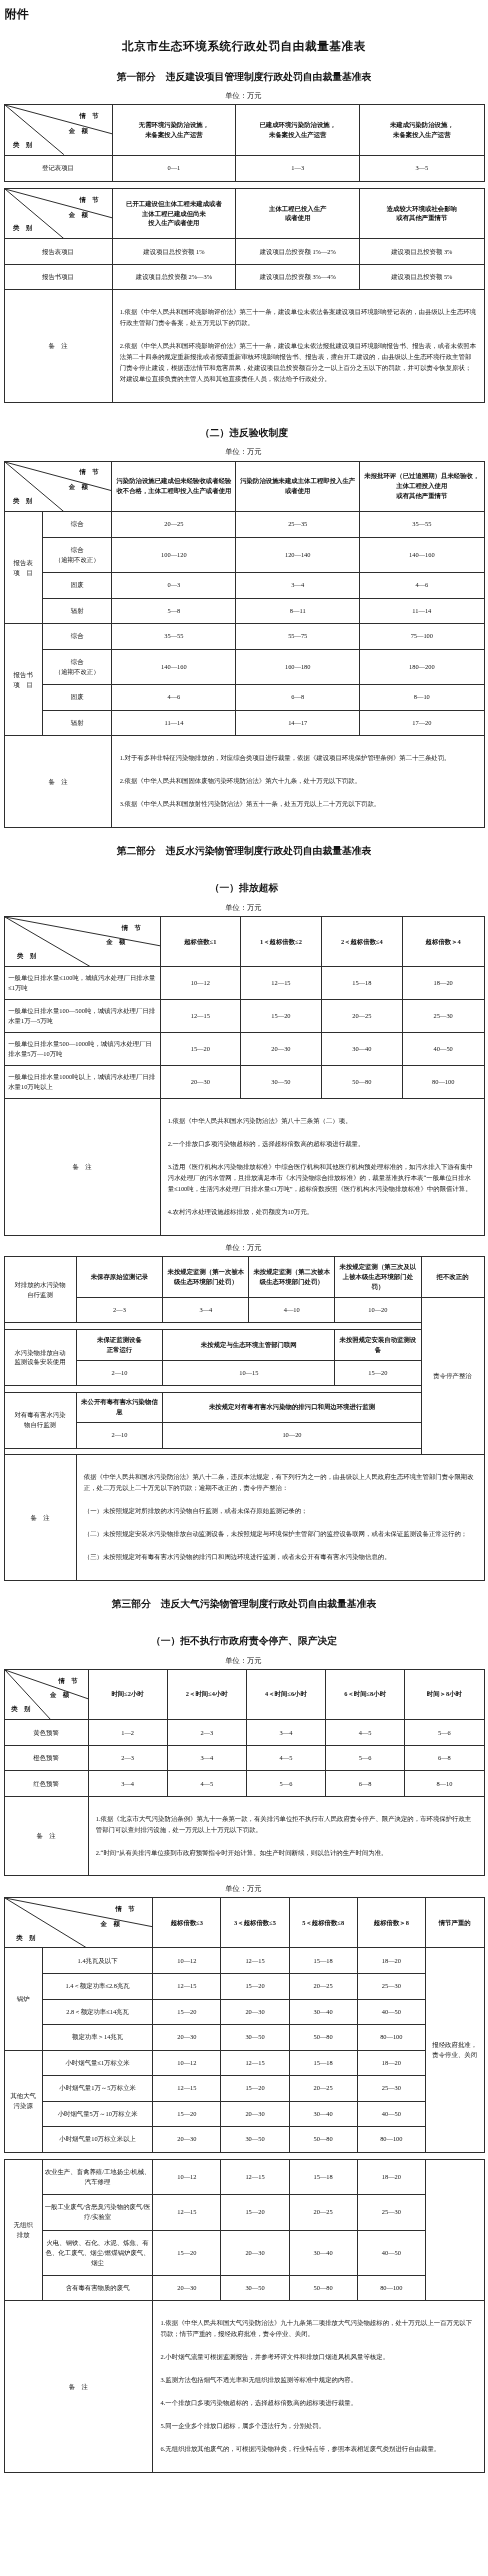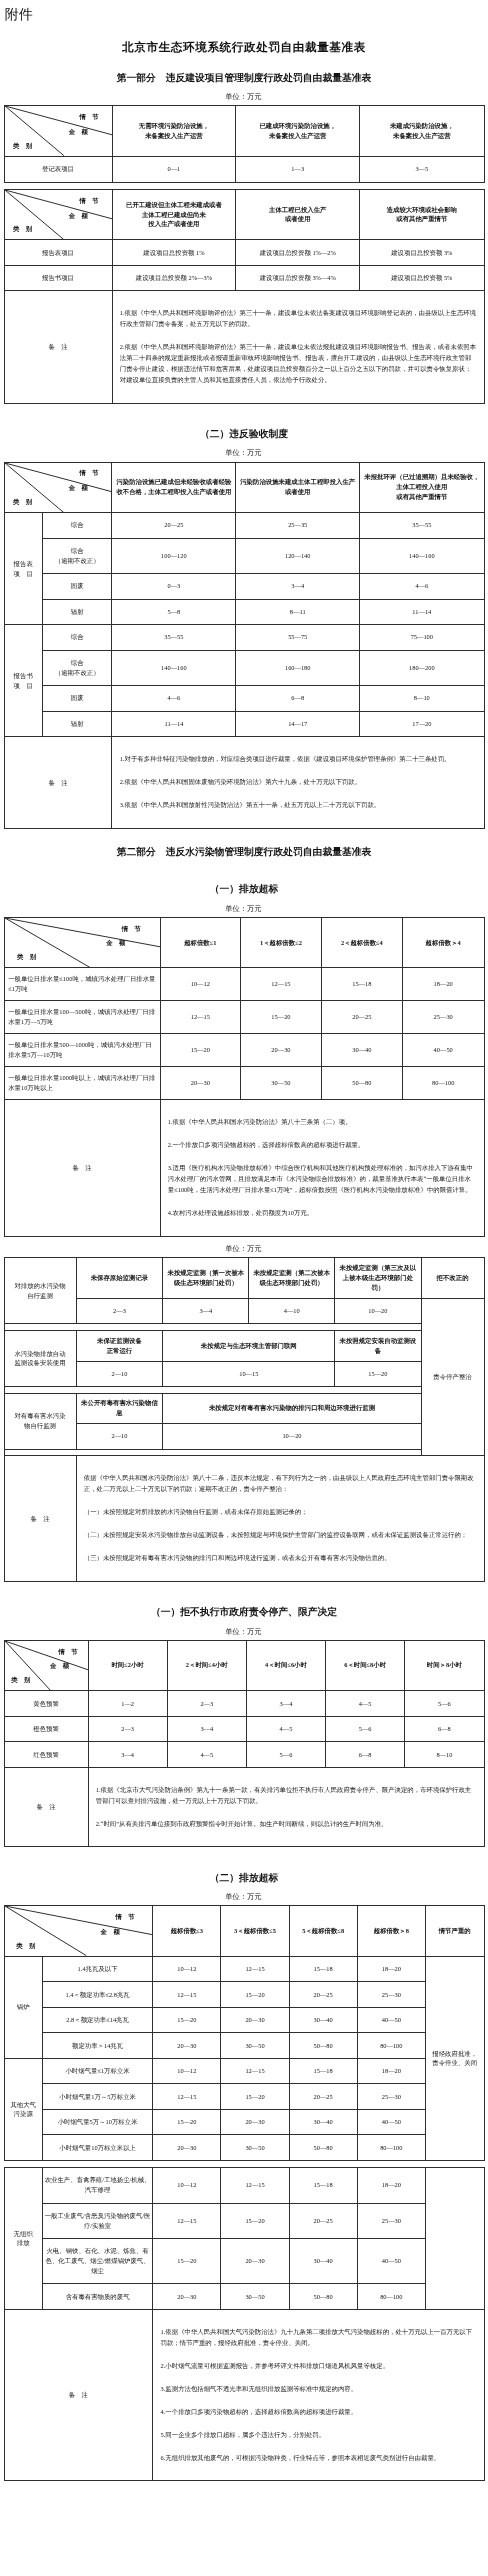--- a/index.html
+++ b/index.html
@@ -1,18 +1,18 @@
 <!DOCTYPE html>
 <html lang="zh" style="font-size:9.8px"><head>
 <meta charset="utf-8">
 <style>
   html,body{margin:0;padding:0;background:#fff;color:#141414;
     font-family:"Liberation Serif","DejaVu Serif",serif;}
   .doc{width:481px;margin:0 auto;padding:3.7px 0 24.4px;}
-  .attach{font-size:14px;font-weight:normal;margin:2.4px 0 0 1.2px;}
+  .attach{font-size:12px;font-weight:bold;margin:2.4px 0 0 1.2px;}
   .main-title{font-size:11.6px;font-weight:bold;text-align:center;margin:16px 0 0;letter-spacing:0.6px;}
   .part-title{font-size:9.8px;font-weight:bold;text-align:center;margin:17px 0 0;}
   .sec-title{font-size:9.8px;font-weight:bold;text-align:center;margin:24.4px 0 0;}
   .unit{font-size:7.3px;text-align:center;margin:7.3px 1.2px 3.1px 0;}
   table{width:100%;border-collapse:collapse;table-layout:fixed;border:1.2px solid #2e2e2e;}
   td{border:0.6px solid #2e2e2e;font-size:6.4px;line-height:1.55;text-align:center;
      vertical-align:middle;padding:7.3px 1.8px;white-space:pre-line;word-break:break-all;}
   td.hd{font-weight:bold;padding:4.9px 1.8px;}
   td.glab{padding:3.7px 1.2px;}
   td.ll{text-align:left;padding:6.1px 3.7px;}
@@ -350,20 +350,21 @@
       <td colspan="5" class="note-t">
         <div>依据《中华人民共和国水污染防治法》第八十二条，违反本法规定，有下列行为之一的，由县级以上人民政府生态环境主管部门责令限期改正，处二万元以上二十万元以下的罚款；逾期不改正的，责令停产整治：</div>
         <div>（一）未按照规定对所排放的水污染物自行监测，或者未保存原始监测记录的；</div>
         <div>（二）未按照规定安装水污染物排放自动监测设备，未按照规定与环境保护主管部门的监控设备联网，或者未保证监测设备正常运行的；</div>
         <div>（三）未按照规定对有毒有害水污染物的排污口和周边环境进行监测，或者未公开有毒有害水污染物信息的。</div>
       </td>
     </tr>
   </tbody>
     </table>
 
+  <div class="part-title">第三部分　违反大气污染物管理制度行政处罚自由裁量基准表</div>
   <div class="sec-title">（一）拒不执行市政府责令停产、限产决定</div>
   <div class="unit">单位：万元</div>
 
   <table>
     <colgroup>
         <col style="width:17.5%">
         <col style="width:16.5%">
         <col style="width:16.5%">
         <col style="width:16.5%">
         <col style="width:16.5%">
@@ -413,21 +414,20 @@
     <tr>
       <td>备　注</td>
       <td colspan="5" class="note-t">
         <div>1.依据《北京市大气污染防治条例》第九十一条第一款，有关排污单位拒不执行市人民政府责令停产、限产决定的，市环境保护行政主管部门可以查封排污设施，处一万元以上十万元以下罚款。</div>
         <div>2.“时间”从有关排污单位接到市政府预警指令时开始计算。如生产时间断续，则以总计的生产时间为准。</div>
       </td>
     </tr>
   </tbody>
     </table>
 
-  <div class="sec-title">（二）排放超标</div>
   <div class="unit">单位：万元</div>
 
   <table>
     <colgroup>
         <col style="width:8%">
         <col style="width:23%">
         <col style="width:14.2%">
         <col style="width:14.2%">
         <col style="width:14.2%">
         <col style="width:14.2%">

